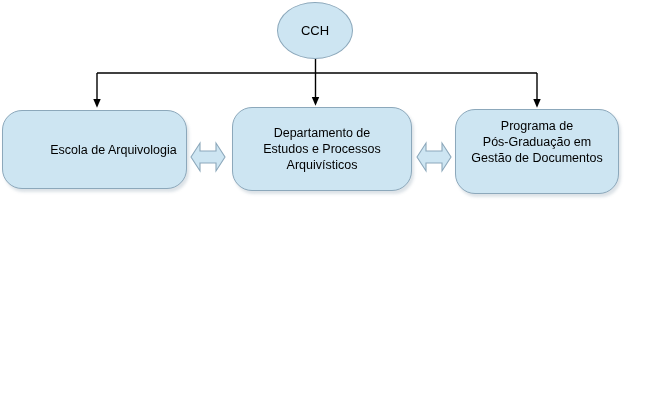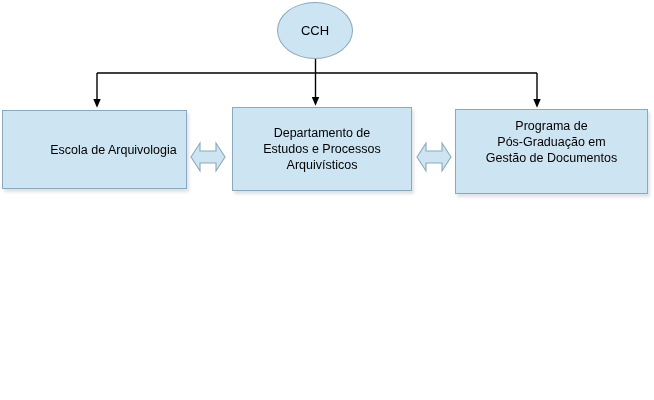--- a/index.html
+++ b/index.html
@@ -37,21 +37,21 @@
     justify-content: center;
     text-align: center;
     color: #000000;
     overflow: hidden;
   }
   .node-ellipse {
     border-radius: 50%;
     font-size: 13px;
   }
   .node-box {
-    border-radius: 0;
+    border-radius: 20px;
     box-shadow: 2px 3px 3px rgba(140, 160, 175, 0.30);
     font-size: 12.5px;
     line-height: 1.28;
     padding: 2px 6px;
   }
   .node-label {
     display: block;
     white-space: pre-line;
   }
   #node-cch {
@@ -69,21 +69,21 @@
   }
   #node-departamento {
     left: 232px;
     top: 107px;
     width: 180px;
     height: 84px;
   }
   #node-programa {
     left: 455px;
     top: 109px;
-    width: 193px;
+    width: 164px;
     height: 85px;
     text-align: center;
   }
   #node-programa .node-label {
     align-self: flex-start;
     margin-top: 6px;
   }
   .arrow-connector {
     position: absolute;
   }

